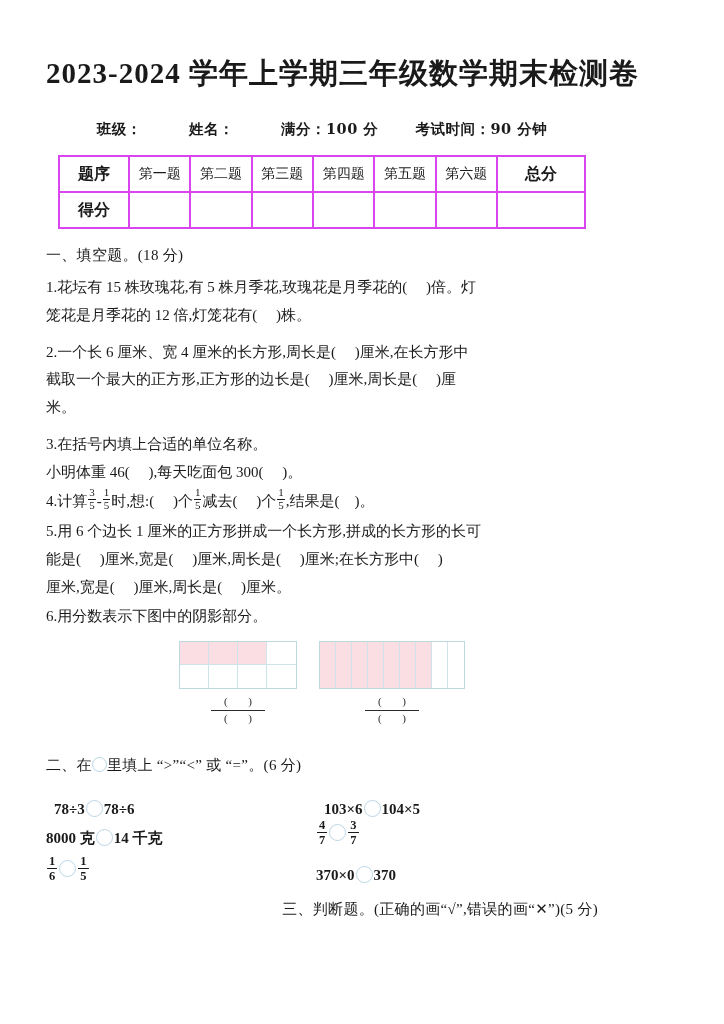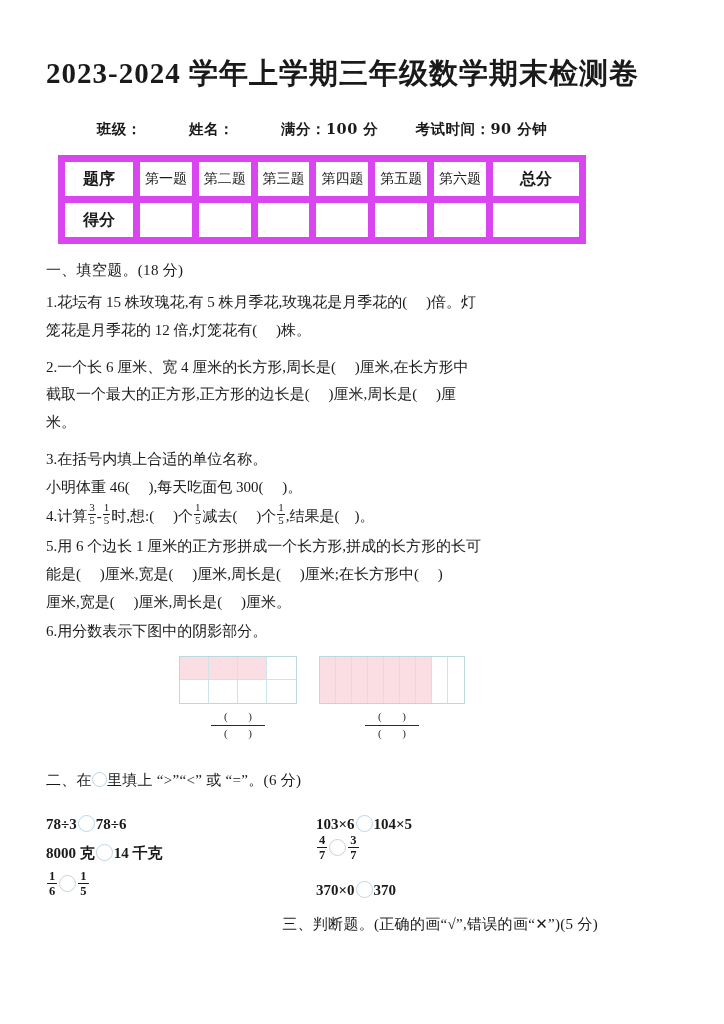--- a/index.html
+++ b/index.html
@@ -48,21 +48,21 @@
   .info-line .gap-md { display: inline-block; width: 26px; }
 
   
   .score-table {
     margin: 16px auto 0 auto;
     border-collapse: collapse;
     width: 528px;
     table-layout: fixed;
   }
   .score-table td {
-    border: 7px solid #d946ef;
+    border: 2px solid #d946ef;
     height: 32px;
     text-align: center;
     vertical-align: middle;
     font-size: 14px;
     font-family: "Liberation Serif", "DejaVu Serif", serif;
   }
   .score-table td.head-label {
     font-weight: 700;
     font-size: 16px;
     width: 66px;
@@ -203,21 +203,21 @@
   .cmp-rows { margin-top: 13px; }
   .cmp-row {
     display: flex;
     font-size: 15px;
     font-weight: 700;
     font-family: "Liberation Serif", "DejaVu Serif", serif;
     align-items: flex-end;
   }
   .cmp-row .col-l { width: 270px; }
   .cmp-row .col-r { flex: 1; }
-  .cmp-r1 { margin-top: 0; height: 30px; }
+  .cmp-r1 { margin-top: 0; height: 30px; margin-left: 8px; }
   .cmp-r2 { height: 30px; }
   .cmp-r3 { margin-top: 6px; height: 30px; }
   .nowrap { white-space: nowrap; }
 </style>
 </head>
 <body>
 
 <div class="page">
 
   <h1 class="title">2023-2024 学年上学期三年级数学期末检测卷</h1>

